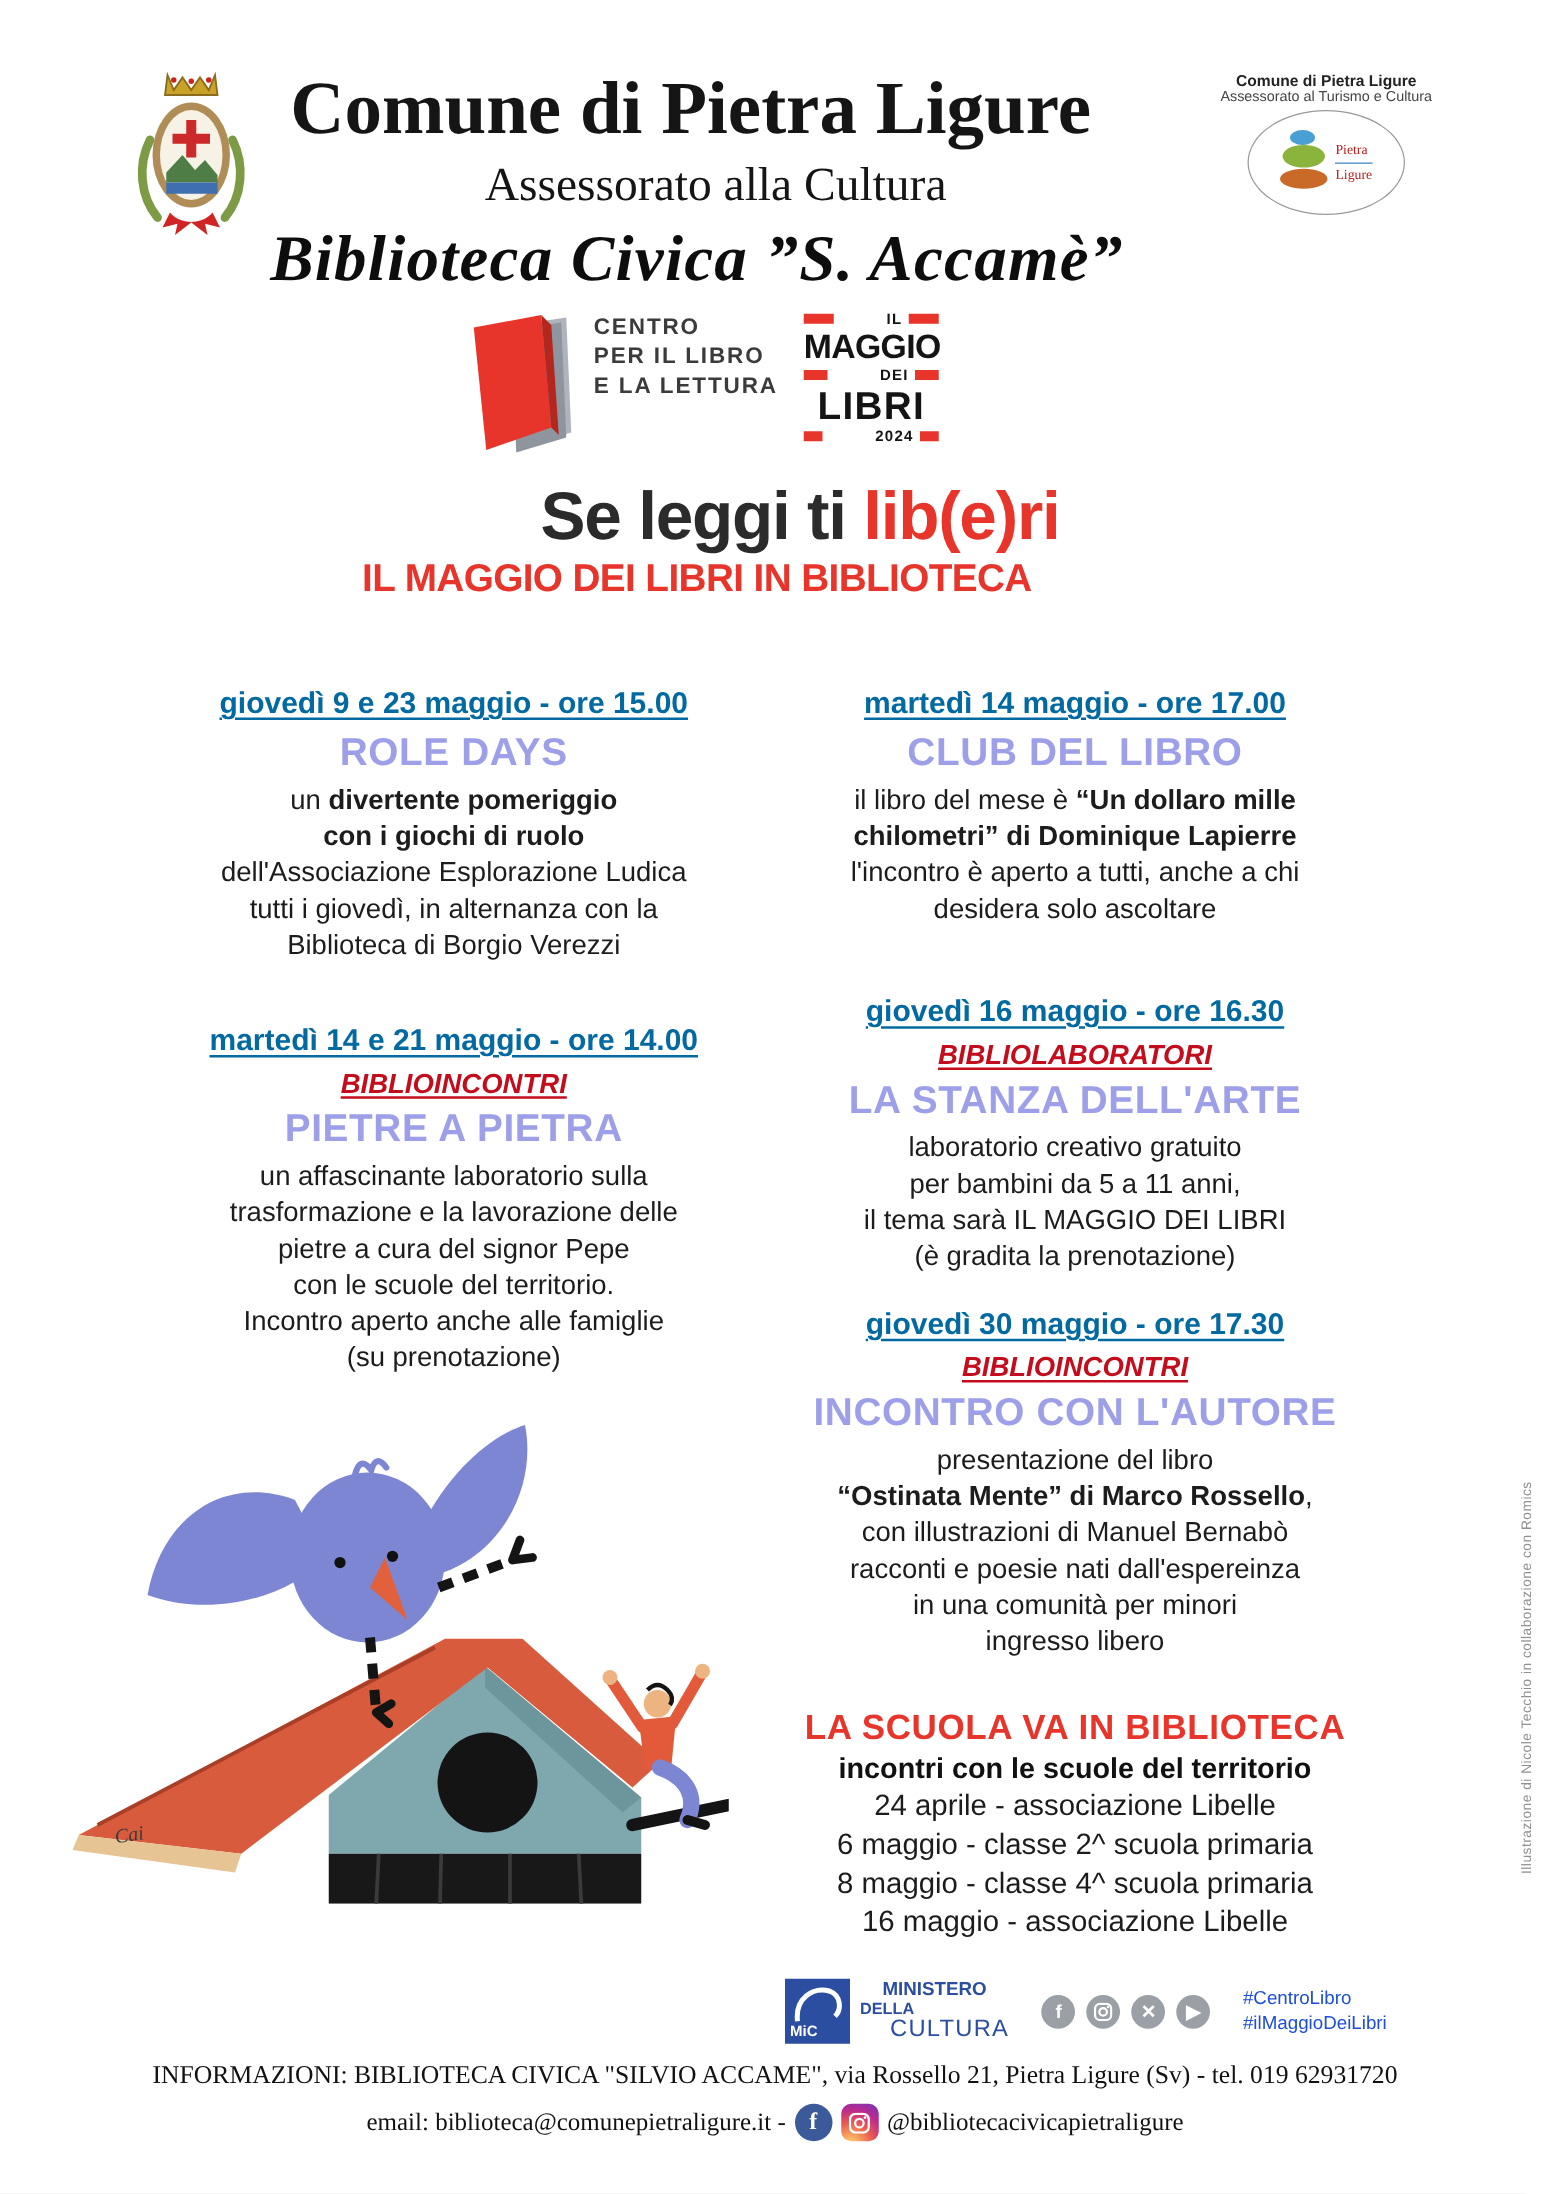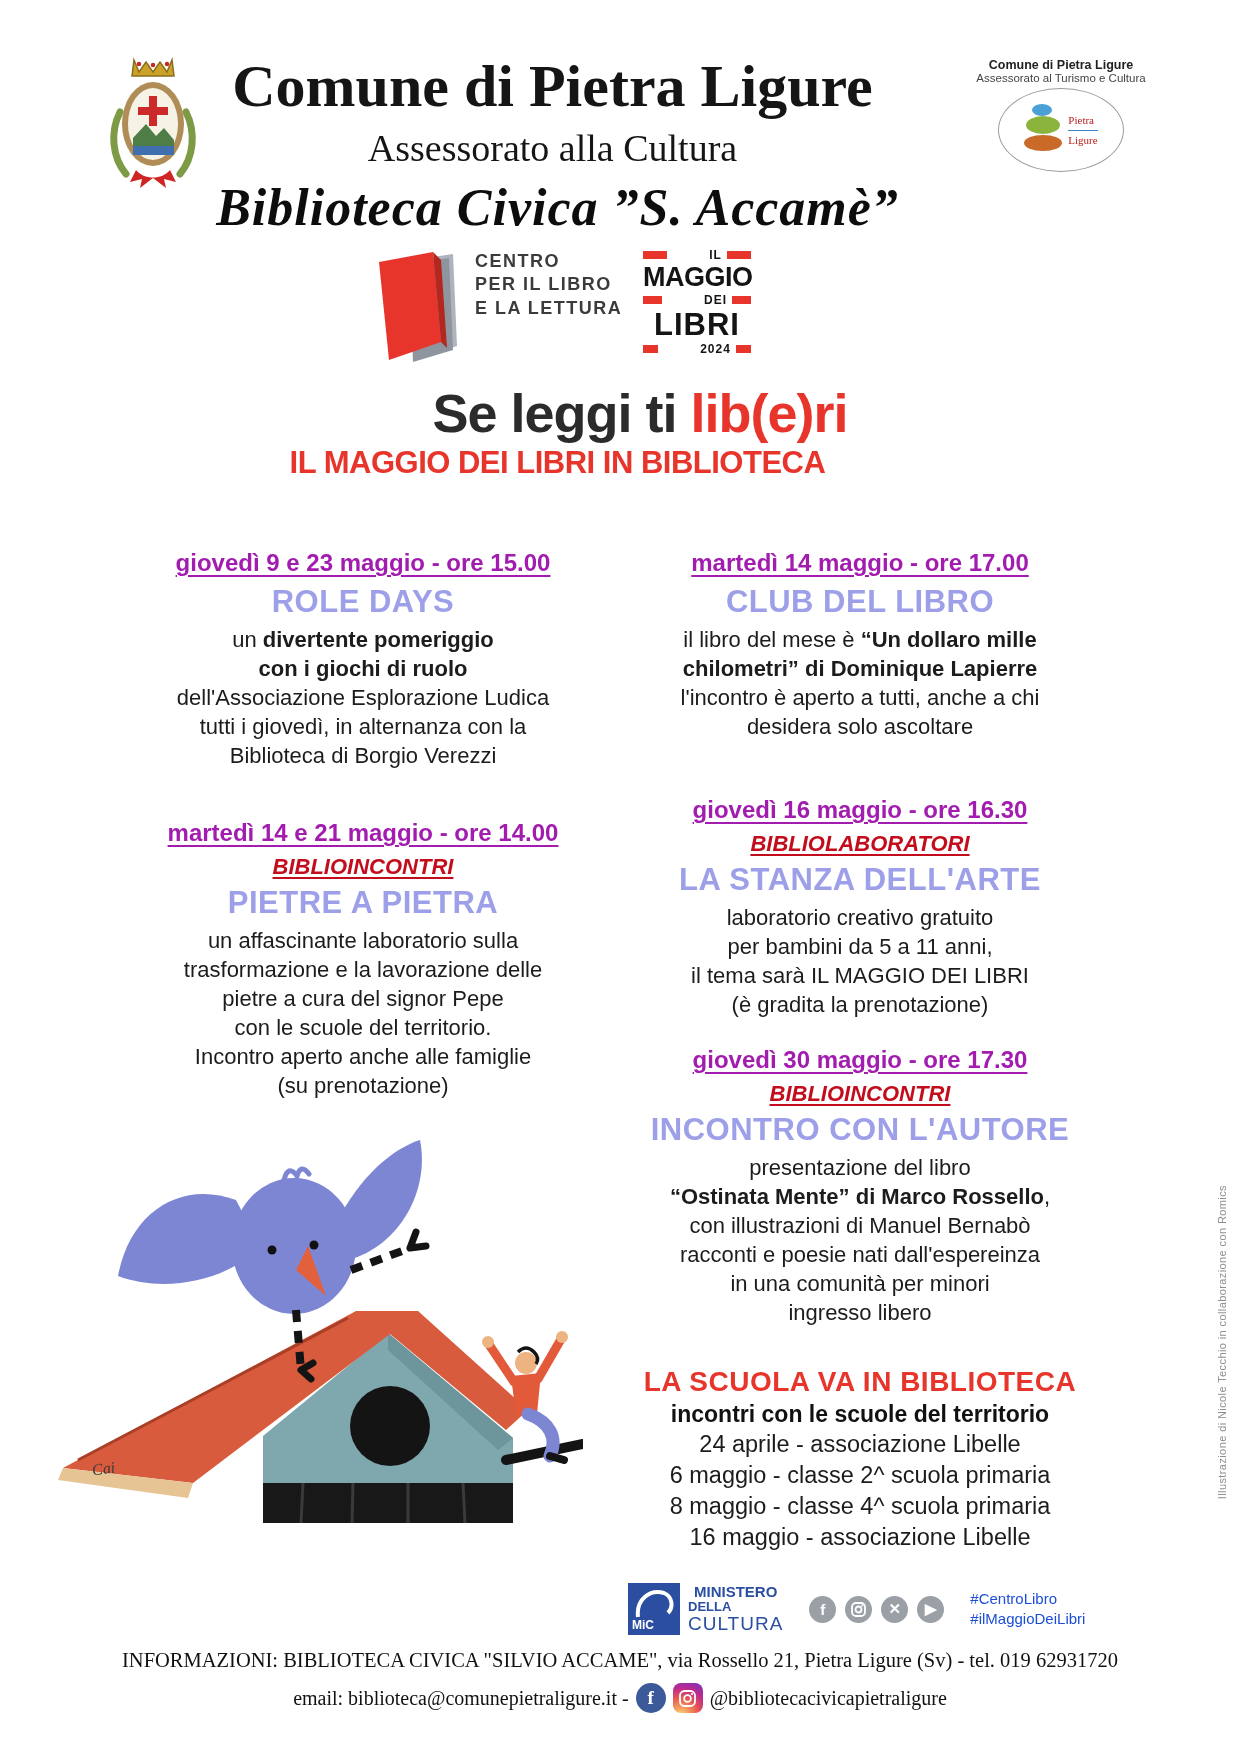--- a/index.html
+++ b/index.html
@@ -3,21 +3,21 @@
 <meta charset="utf-8">
 <style>
   html,body{margin:0;padding:0;background:#e9e9e9;}
   .page{position:relative;width:1240px;height:1755px;margin:0 auto;background:#ffffff;
         overflow:hidden;font-family:"Liberation Sans",sans-serif;color:#1c1c1c;}
 
   
   .muni{position:absolute;top:52px;left:0;width:1105px;text-align:center;
         font-family:"Liberation Serif",serif;font-weight:700;font-size:60px;color:#151515;}
   .dept{position:absolute;top:126px;left:0;width:1105px;text-align:center;
-        font-family:"Liberation Serif",serif;font-weight:400;font-size:38px;color:#151515;}
+        font-family:"Liberation Serif",serif;font-weight:400;font-size:38px;color:#151515;padding-left:20px;}
   .script{position:absolute;top:178px;left:0;width:1115px;text-align:center;
         font-family:"Liberation Serif",serif;font-style:italic;font-weight:700;
         font-size:52px;letter-spacing:1px;color:#0d0d0d;}
 
   .crest{position:absolute;left:106px;top:52px;}
 
   .corner{position:absolute;left:896px;top:58px;width:330px;text-align:center;}
   .corner .c1{font-size:12.5px;font-weight:700;color:#222;}
   .corner .c2{font-size:11.5px;color:#444;margin-bottom:4px;}
   .corner .oval{width:124px;height:82px;margin:0 auto;border:1.5px solid #9b9b9b;border-radius:50%;
@@ -45,21 +45,21 @@
          font-size:54px;font-weight:800;letter-spacing:-1px;color:#2b2b2b;}
   .title .red{color:#e8352c;}
   .subtitle{position:absolute;top:445px;left:0;width:1115px;text-align:center;
          font-size:31px;font-weight:700;letter-spacing:-0.5px;color:#e8352c;}
 
   
   .col{position:absolute;top:548px;text-align:center;}
   .col-left{left:122px;width:482px;}
   .col-right{left:606px;width:508px;}
   .event{margin-bottom:48px;}
-  .ev-date{font-size:24px;line-height:30px;font-weight:700;color:#a21caf;
+  .ev-date{font-size:24px;line-height:30px;font-weight:700;color:#0369a1;
            text-decoration:underline;text-decoration-thickness:2px;text-underline-offset:4px;margin-bottom:5px;}
   .ev-cat{font-size:22px;line-height:28px;font-weight:700;font-style:italic;color:#c30d1c;
            text-decoration:underline;text-decoration-thickness:2px;text-underline-offset:3px;margin-bottom:3px;}
   .ev-title{font-size:31px;line-height:38px;font-weight:800;letter-spacing:0.5px;color:#9da0e8;margin-bottom:4px;}
   .body-line{font-size:22px;line-height:29px;color:#1c1c1c;}
   .b{font-weight:700;}
   .mb54{margin-bottom:54px;} .mb26{margin-bottom:26px;} .mb38{margin-bottom:38px;}
 
   
   .school-title{font-size:28px;line-height:34px;font-weight:800;color:#e8352c;letter-spacing:0.5px;}
@@ -68,21 +68,21 @@
 
   
   .footer-row{position:absolute;top:1583px;left:628px;display:flex;align-items:center;gap:26px;}
   .mic{display:flex;align-items:center;gap:8px;}
   .mic-box{width:52px;height:52px;background:#2b4ea1;position:relative;}
   .mic-box svg{position:absolute;left:6px;top:4px;}
   .mic-badge{position:absolute;left:4px;bottom:3px;color:#fff;font-size:12px;font-weight:700;}
   .mic-text{color:#2b4ea1;line-height:1.05;text-align:left;}
   .mic-t1{font-size:15px;font-weight:700;text-align:center;}
   .mic-t2{font-size:13px;font-weight:700;}
-  .mic-t3{font-size:19px;font-weight:400;letter-spacing:1px;}
+  .mic-t3{font-size:19px;font-weight:400;letter-spacing:1px;margin-left:24px;}
   .socials{display:flex;gap:9px;}
   .soc{width:27px;height:27px;border-radius:50%;background:#9aa0a6;color:#fff;display:flex;
        align-items:center;justify-content:center;font-size:15px;font-weight:700;}
   .hashtags{font-size:15px;color:#1d4ed8;text-align:left;line-height:1.35;}
 
   .info-line{position:absolute;top:1649px;left:0;width:1240px;text-align:center;
        font-family:"Liberation Serif",serif;font-size:20.5px;color:#111;}
   .email-line{position:absolute;top:1683px;left:0;width:1240px;display:flex;justify-content:center;
        align-items:center;gap:7px;font-family:"Liberation Serif",serif;font-size:20px;color:#111;}
   .fb-ic{width:30px;height:30px;border-radius:50%;background:#3c5a9a;color:#fff;display:flex;

